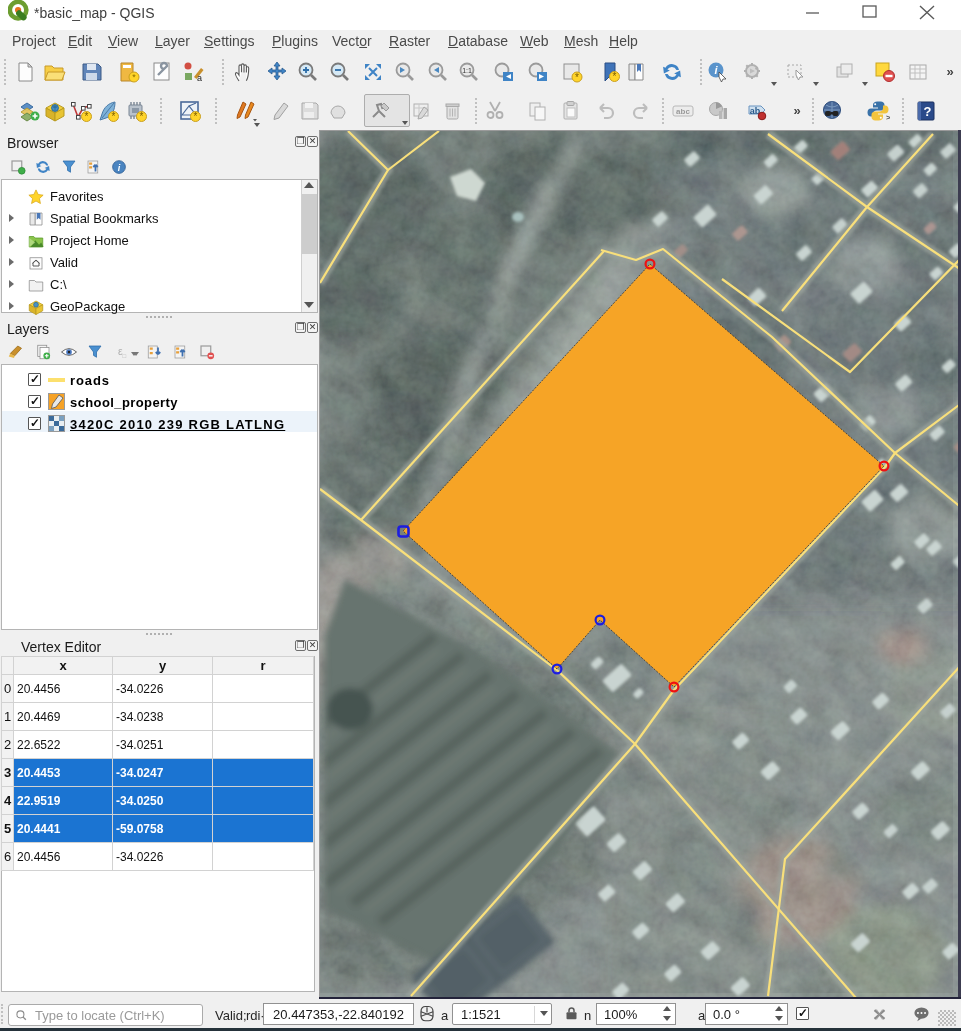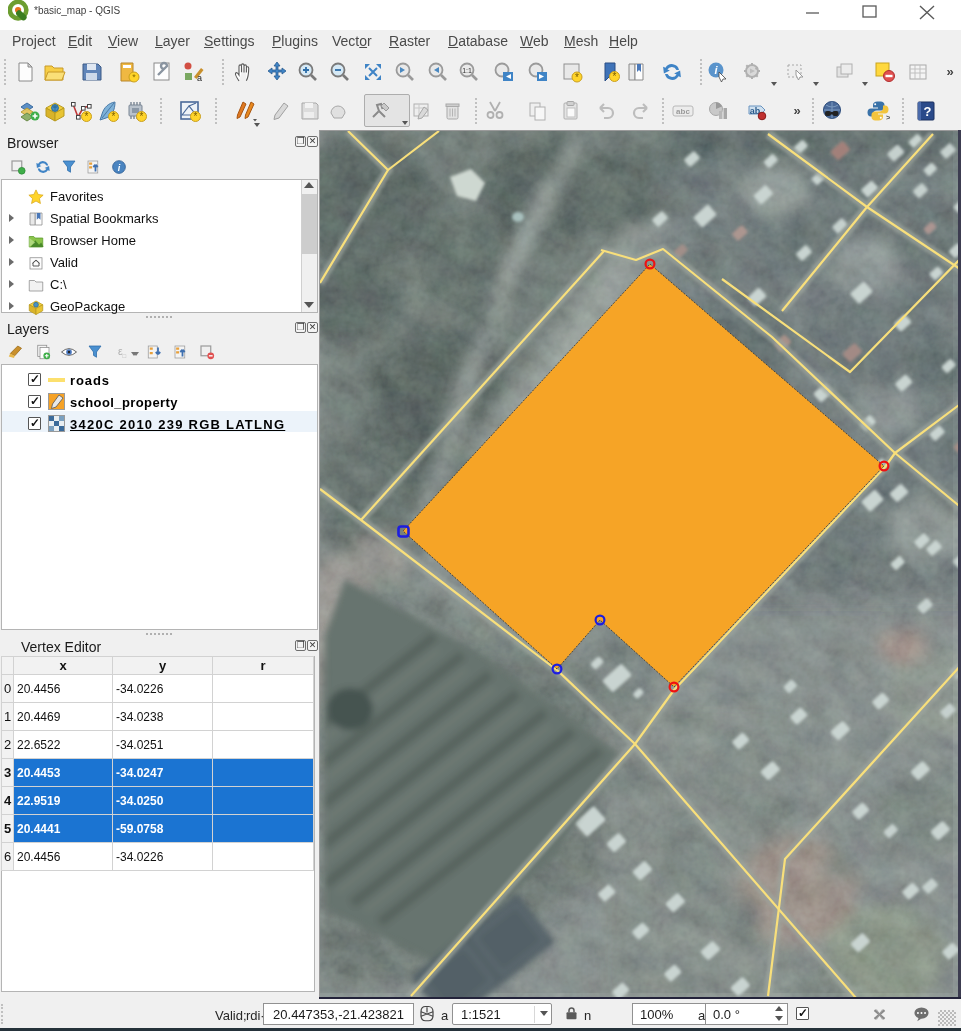--- a/index.html
+++ b/index.html
@@ -1,21 +1,21 @@
 <!DOCTYPE html>
 <html><head><meta charset="utf-8">
 <style>
 * { margin:0; padding:0; box-sizing:border-box; }
 html,body { width:961px; height:1031px; overflow:hidden; }
 body { font-family:"Liberation Sans", sans-serif; background:#f0f0f0; position:relative; }
 .abs { position:absolute; }
 u { text-decoration:underline; }
 
 #titlebar { left:0; top:0; width:961px; height:30px; background:#ffffff; }
-#title-text { left:34px; top:5px; font-size:10px; color:#3f3f3f; }
+#title-text { left:34px; top:5px; font-size:14px; color:#3f3f3f; }
 
 #menubar { left:0; top:30px; width:961px; height:22px; background:#f0f0f0; font-size:14px; color:#4a4a4a; }
 #menubar span.mi { position:absolute; top:3px; }
 
 #tb1 { left:0; top:52px; width:961px; height:40px; background:#f0f0f0; }
 #tb2 { left:0; top:92px; width:961px; height:38px; background:#f0f0f0; }
 .grip { width:4px; border-left:2px dotted #c0c0c0; height:26px; }
 
 #dock { left:0; top:130px; width:318px; height:868px; background:#f0f0f0; }
 .ptitle { font-size:14px; color:#1a1a1a; }
@@ -380,21 +380,21 @@
         <path d="M11,4 h9 v16 h-9 z" fill="#fdfdfd" stroke="#8a8a8a"></path>
         <path d="M13,4 h5 v9 l-2.5,-2.5 -2.5,2.5 z" fill="#4a78b8"></path>
       </svg></div>
     <div class="tree-item" style="left:50px;top:81px">Spatial Bookmarks</div>
     <div class="arrow" style="left:9px;top:106px"></div>
     <div class="abs" style="left:27px;top:102px"><svg width="18" height="18" viewBox="0 0 24 24">
         <path d="M3,6 h6 l2,2 h10 v12 h-18 z" fill="#8ac44a" stroke="#5a9a2a"></path>
         <path d="M5,20 l6,-9 5,6 3,-3 3,6 z" fill="#4a8a2a"></path>
         <path d="M3,8 l8,6 -8,6 z" fill="#c8e8a0" opacity="0.6"></path>
       </svg></div>
-    <div class="tree-item" style="left:50px;top:103px">Browser Home</div>
+    <div class="tree-item" style="left:50px;top:103px">Project Home</div>
     <div class="arrow" style="left:9px;top:128px"></div>
     <div class="abs" style="left:27px;top:124px"><svg width="18" height="18" viewBox="0 0 24 24">
         <rect x="4" y="5" width="16" height="15" fill="#fdfdfd" stroke="#8a8a8a"></rect>
         <path d="M8,16 v-4 l4,-3.5 4,3.5 v4 z M7,12.5 l5,-4.5 5,4.5" fill="none" stroke="#555" stroke-width="1.3"></path>
       </svg></div>
     <div class="tree-item" style="left:50px;top:125px">Valid</div>
     <div class="arrow" style="left:9px;top:150px"></div>
     <div class="abs" style="left:27px;top:146px"><svg width="18" height="18" viewBox="0 0 24 24">
         <path d="M3,6 h7 l2,2 h9 v12 h-18 z" fill="#f2f2f2" stroke="#8a8a8a"></path>
       </svg></div>
@@ -775,40 +775,47 @@
 <circle cx="280" cy="489" r="4.4" fill="none" stroke="#1d1de0" stroke-width="2.2"></circle>
 <circle cx="237" cy="538" r="4.4" fill="none" stroke="#1d1de0" stroke-width="2.2"></circle>
 <rect x="78.5" y="395.5" width="10" height="10" rx="2.5" fill="none" stroke="#1d1de0" stroke-width="2.6"></rect>
 </svg>
   </div>
 <div class="abs" style="left:958px;top:130px;width:3px;height:869px;background:#3c3c50"></div>
 <div class="abs" style="left:319px;top:997px;width:642px;height:2px;background:#23233a"></div>
 
 <div id="statusbar" class="abs">
  <div class="abs" style="left:1px;top:4px;height:20px;width:4px;border-left:2px dotted #c0c0c0"></div>
+ <div class="sbox" style="left:8px;top:4px;width:195px;border-radius:3px;border-color:#aaa">
+   <svg width="13" height="13" viewBox="0 0 24 24" style="position:absolute;left:6px;top:4px">
+        <circle cx="10" cy="10" r="6.5" fill="none" stroke="#8a8a8a" stroke-width="2"></circle>
+        <line x1="15" y1="15" x2="20" y2="20" stroke="#8a8a8a" stroke-width="2.6"></line>
+      </svg>
+   <span style="position:absolute;left:26px;top:3px;color:#9a9a9a;font-size:13px">Type to locate (Ctrl+K)</span>
+ </div>
  <span class="abs" style="left:215px;top:8px;font-size:13px">Valid;</span>
  <span class="abs" style="left:246px;top:8px;font-size:13px">rdi·</span>
- <div class="sbox" style="left:263px;top:3px;width:151px;text-align:center;line-height:21px">20.447353,-21.423821</div>
+ <div class="sbox" style="left:263px;top:3px;width:151px;text-align:center;line-height:21px">20.447353,-22.840192</div>
  <svg class="abs" width="18" height="18" viewBox="0 0 24 24" style="left:418px;top:5px">
       <path d="M10,2 c-4,0 -6,3 -6,7 v5 c0,4 2,7 6,7 h4 c4,0 6,-3 6,-7 v-5 c0,-4 -2,-7 -6,-7 z" fill="none" stroke="#444" stroke-width="1.6"></path>
       <line x1="12" y1="3" x2="12" y2="10" stroke="#444" stroke-width="1.6"></line>
       <path d="M4,9 l16,6 M4,15 l16,-6" stroke="#444" stroke-width="1.4"></path>
     </svg>
  <span class="abs" style="left:441px;top:8px;font-size:13px">a</span>
  <div class="sbox" style="left:452px;top:3px;width:100px;border-radius:2px">
       <span style="position:absolute;left:8px;top:3px">1:1521</span>
    <div style="position:absolute;right:3px;top:7px;border-top:5px solid #555;border-left:4.5px solid transparent;border-right:4.5px solid transparent"></div>
    <div style="position:absolute;right:16px;top:2px;width:1px;height:17px;background:#d8d8d8"></div>
  </div>
  <svg class="abs" width="15" height="17" viewBox="0 0 24 24" style="left:564px;top:5px">
       <rect x="4" y="10" width="16" height="11" rx="1.5" fill="#5a5a5a"></rect>
       <path d="M8,10 v-3 a4,4 0 0,1 8,0 v3" fill="none" stroke="#5a5a5a" stroke-width="2.4"></path>
     </svg>
  <span class="abs" style="left:584px;top:8px;font-size:13px">n</span>
- <div class="sbox" style="left:632px;top:3px;width:104px">
+ <div class="sbox" style="left:596px;top:3px;width:80px">
       <span style="position:absolute;left:7px;top:3px">100%</span>
    <div style="position:absolute;right:4px;top:2px;border-bottom:5px solid #555;border-left:4px solid transparent;border-right:4px solid transparent"></div>
    <div style="position:absolute;right:4px;top:12px;border-top:5px solid #555;border-left:4px solid transparent;border-right:4px solid transparent"></div>
  </div>
  <span class="abs" style="left:698px;top:8px;font-size:13px">a</span>
  <div class="sbox" style="left:705px;top:3px;width:83px">
       <span style="position:absolute;left:7px;top:3px">0.0 °</span>
    <div style="position:absolute;right:4px;top:2px;border-bottom:5px solid #555;border-left:4px solid transparent;border-right:4px solid transparent"></div>
    <div style="position:absolute;right:4px;top:12px;border-top:5px solid #555;border-left:4px solid transparent;border-right:4px solid transparent"></div>
  </div>

